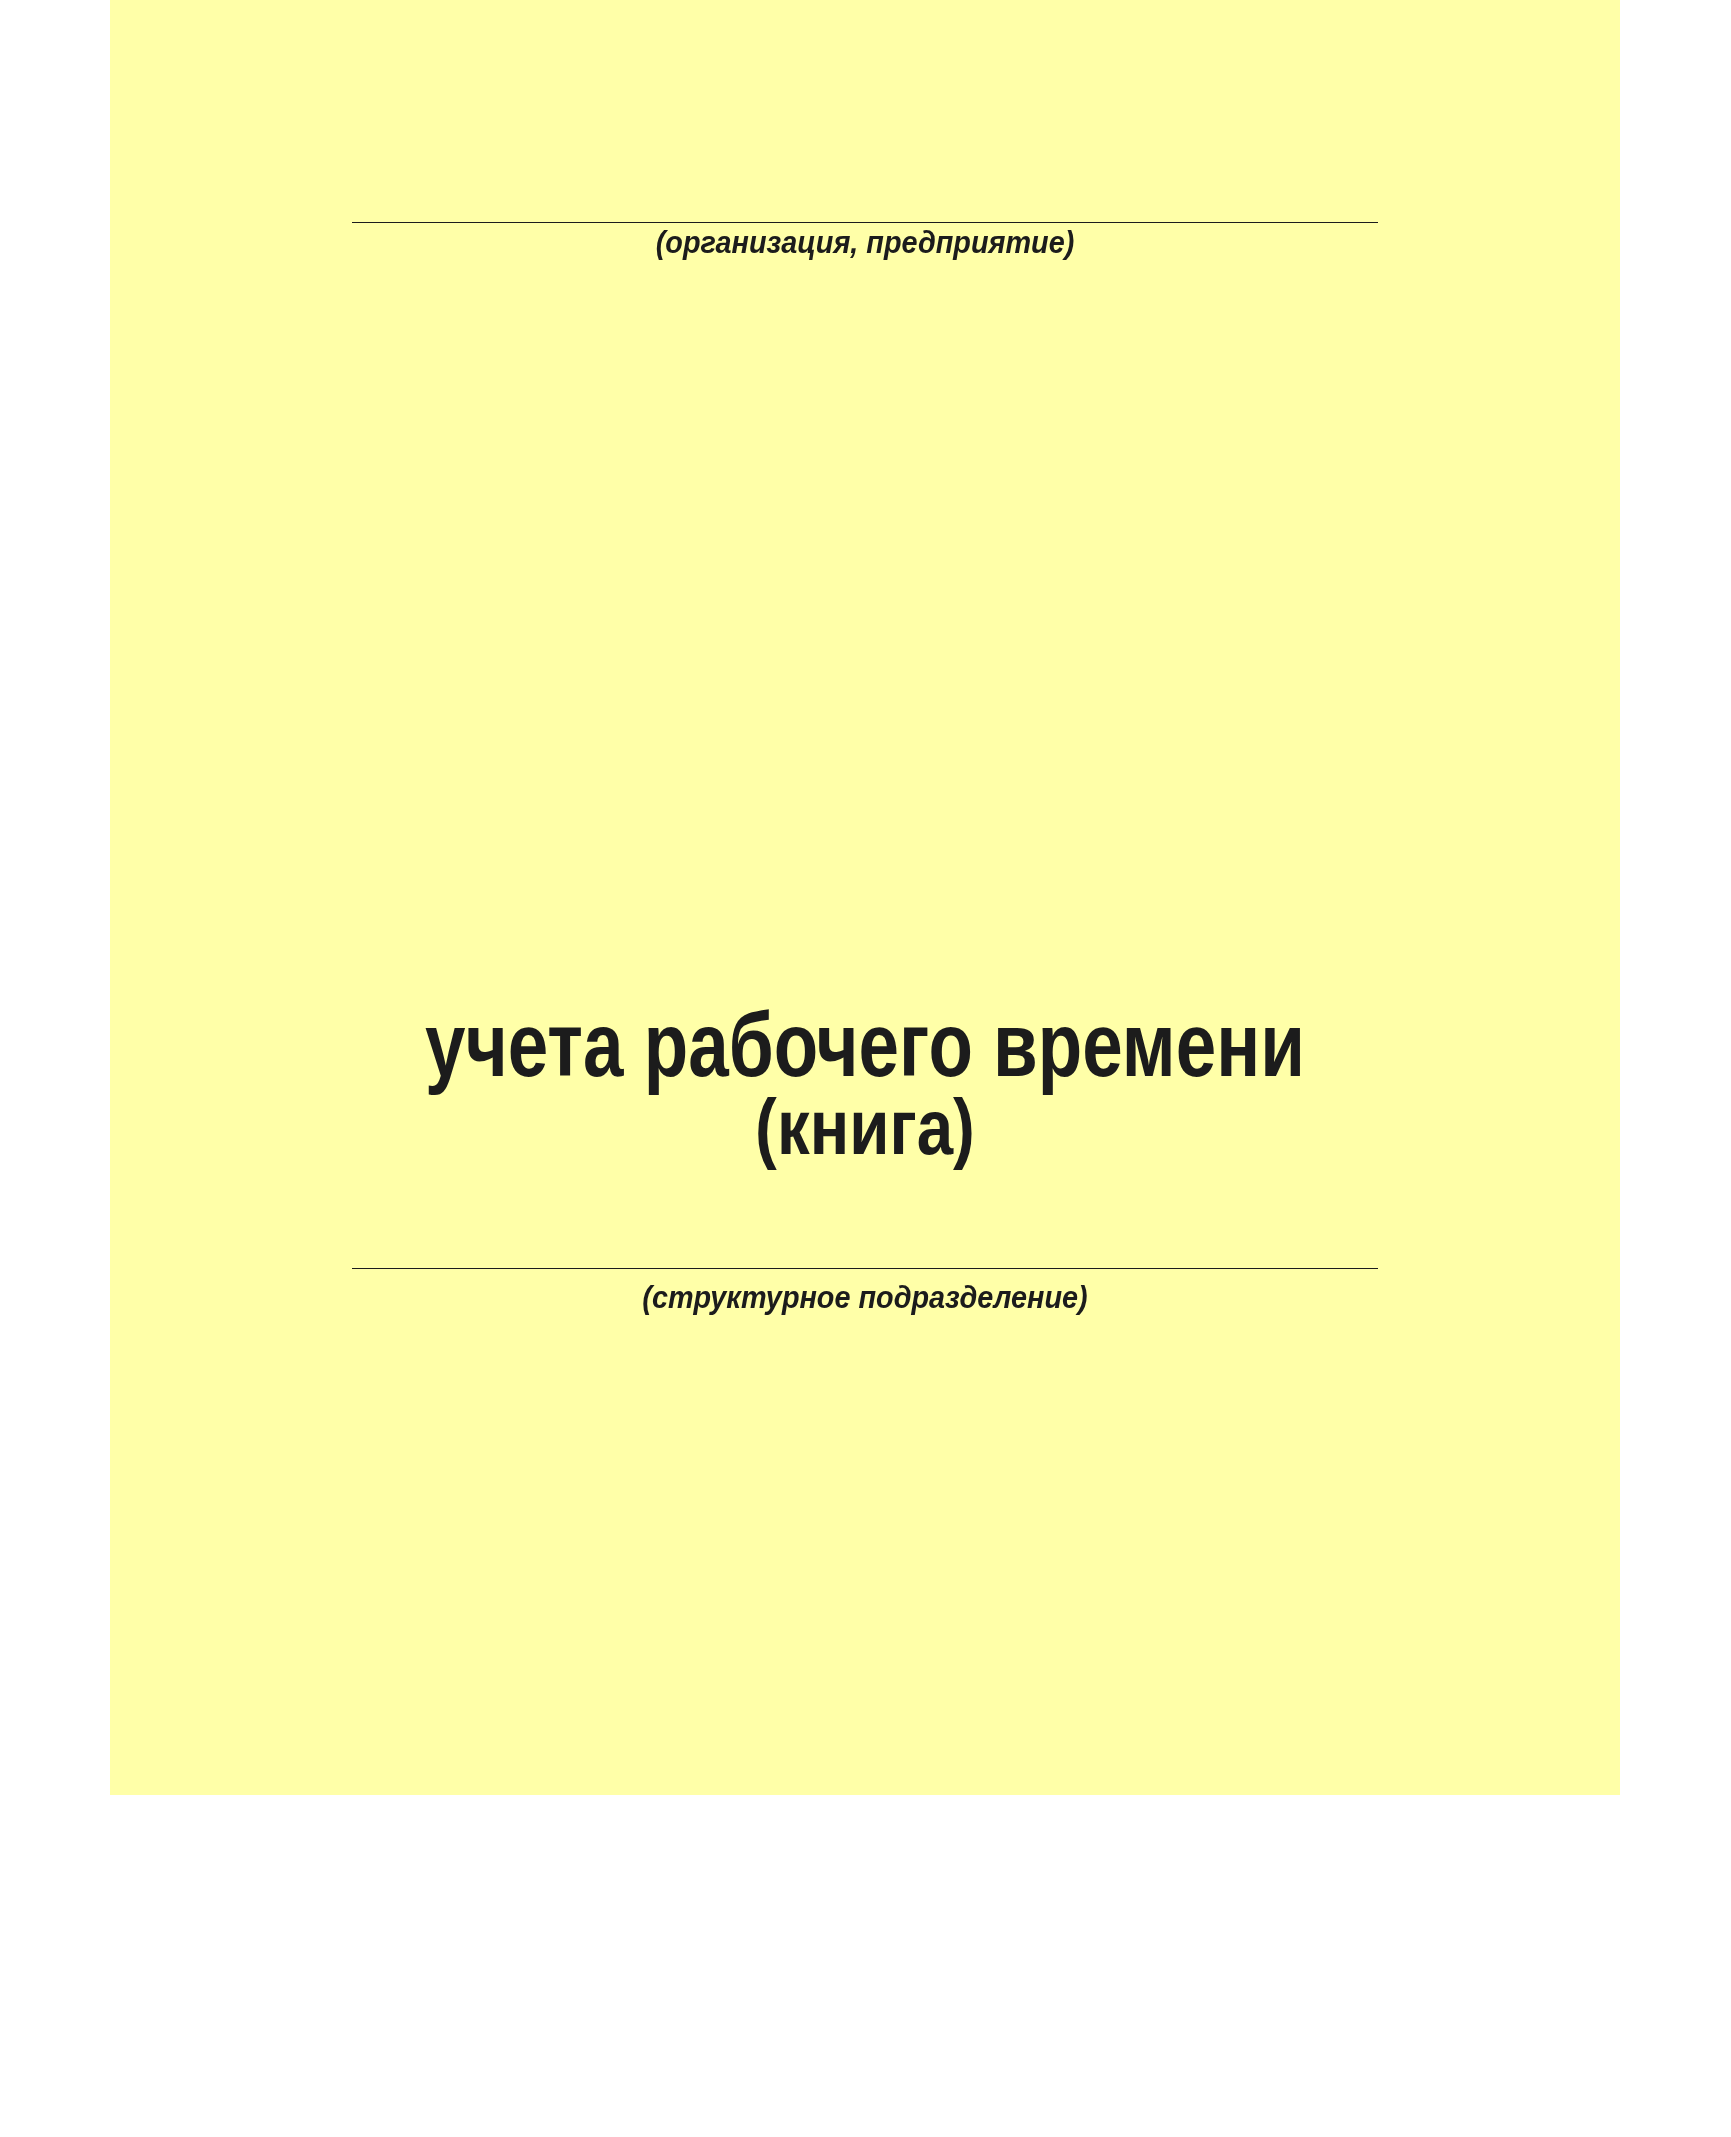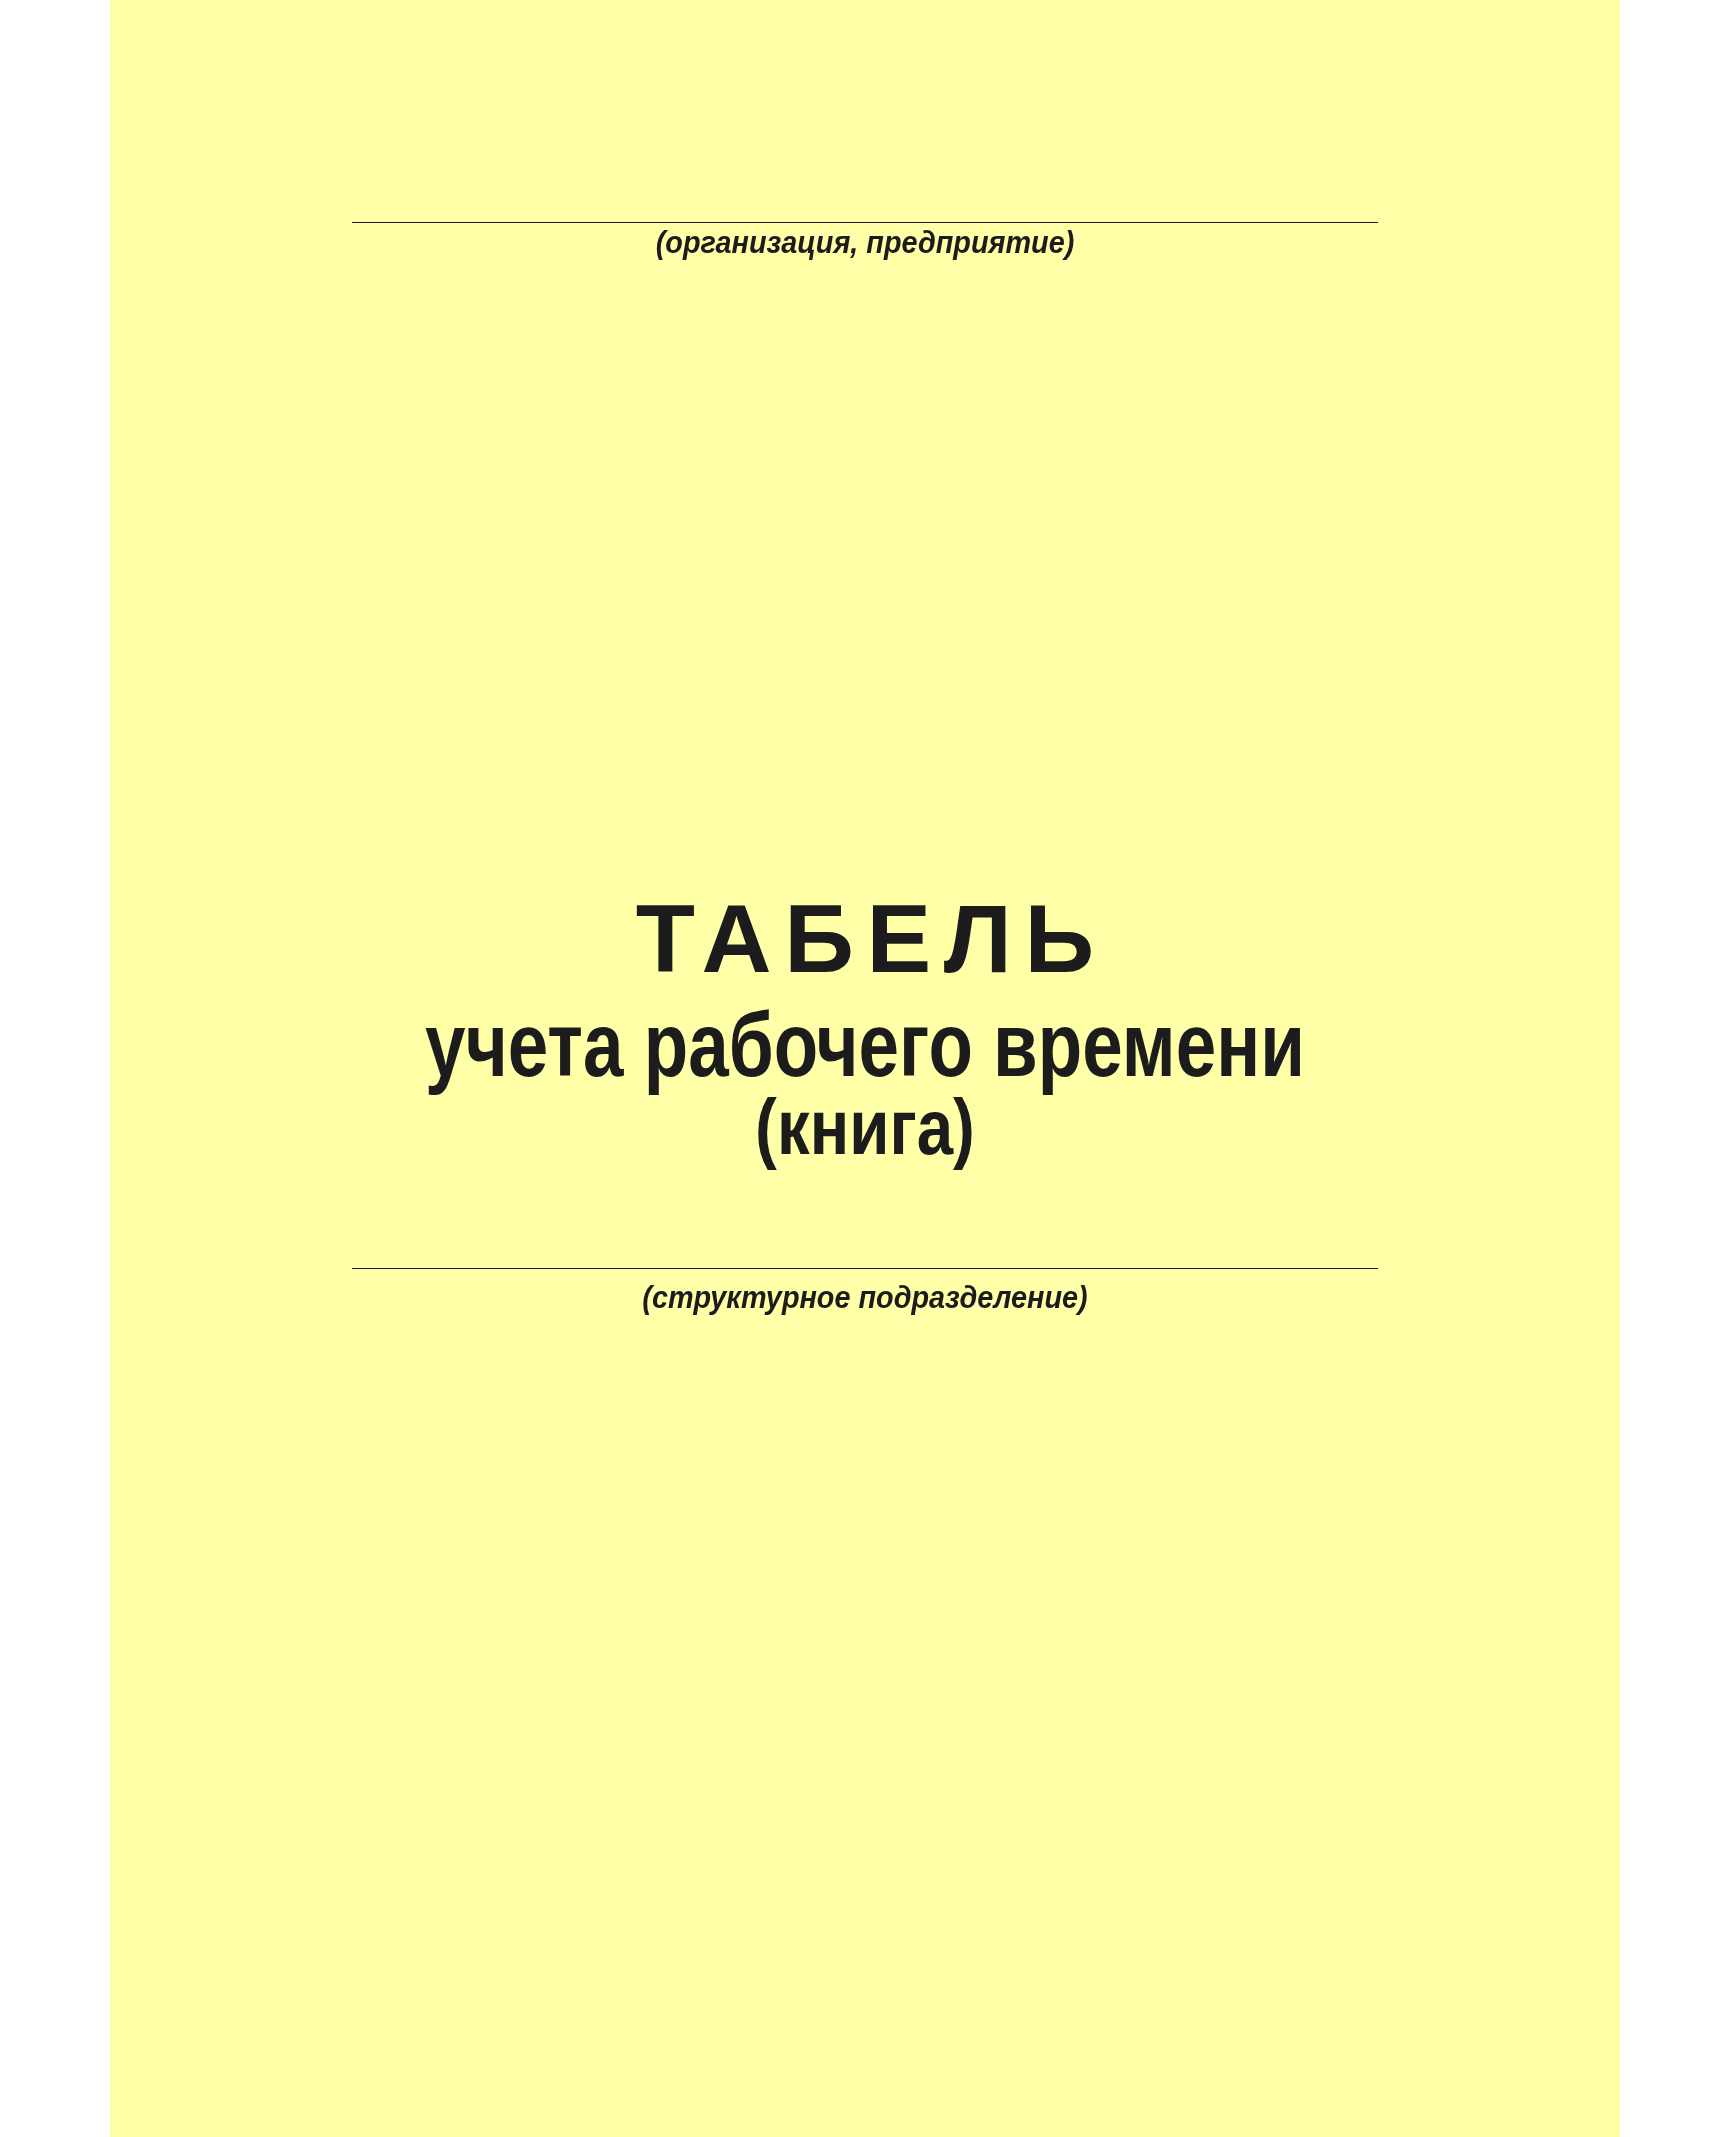--- a/index.html
+++ b/index.html
@@ -4,21 +4,21 @@
 <style>
   :root{
     --page-bg:#FFFFA8;
     --margin-bg:#FFFFFF;
     --ink:#1C1C1C;
   }
   *{margin:0;padding:0;box-sizing:border-box;}
   html,body{background:var(--margin-bg);}
   .canvas{
     position:relative;
-    width:1732px;height:2137px;
+    width:1732px;height:1795px;
     background:var(--margin-bg);
     overflow:hidden;
     font-family:"Liberation Sans","DejaVu Sans",sans-serif;
     color:var(--ink);
   }
   .page{
     position:absolute;
     left:110px;top:0;
     width:1510px;height:2137px;
     background:var(--page-bg);
@@ -82,21 +82,20 @@
 </head>
 <body>
 
 <div class="canvas">
   <div class="page">
 
     <div class="rule top"></div>
 
     <div class="caption top">(организация, предприятие)</div>
 
-    <div class="title">ТАБЕЛЬ</div>
 
     <div class="subtitle1">учета рабочего времени</div>
 
     <div class="subtitle2">(книга)</div>
 
     <div class="rule bottom"></div>
 
     <div class="caption bottom">(структурное подразделение)</div>
 
   </div>

